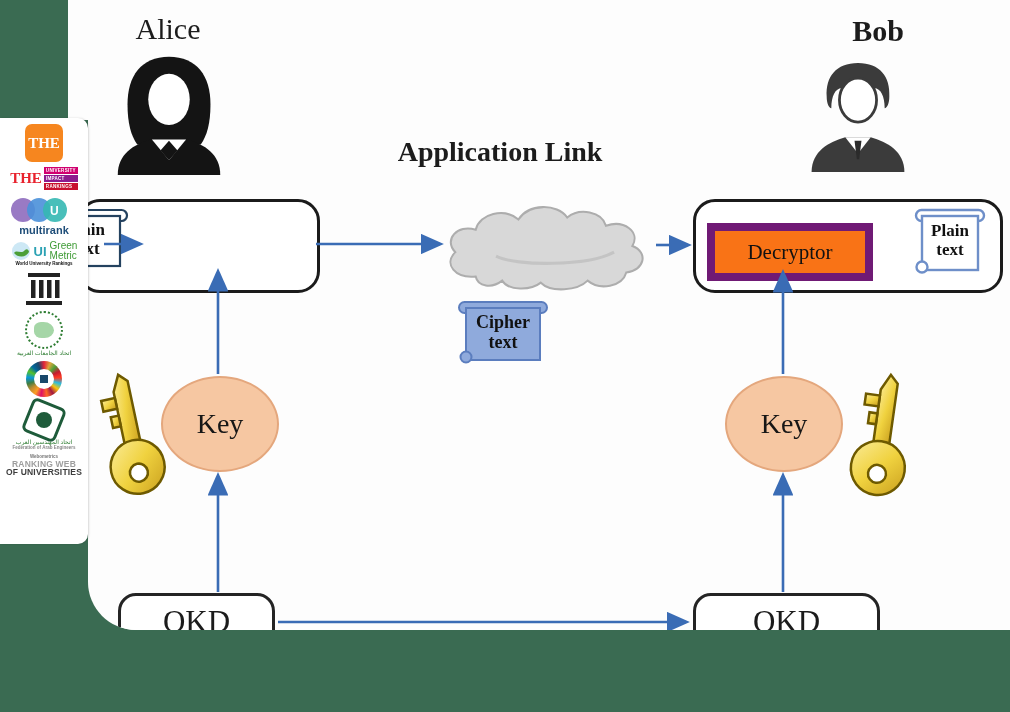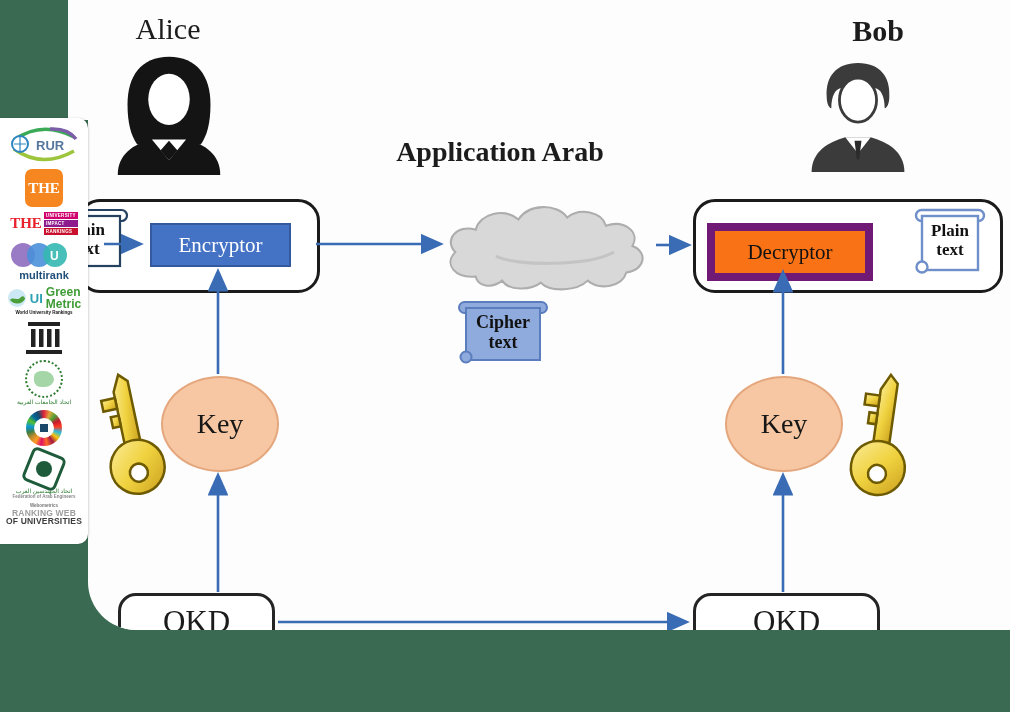--- a/index.html
+++ b/index.html
@@ -34,21 +34,21 @@
   .the-sq{width:38px;height:38px;background:#F6861F;border-radius:7px;color:#fff;display:flex;
           align-items:center;justify-content:center;font-weight:bold;font-size:15px;
           font-family:"Liberation Serif",serif;}
   .impact{display:flex;align-items:center;gap:2px;}
   .impact .the-red{color:#E8222D;font-weight:bold;font-size:15px;font-family:"Liberation Serif",serif;}
   .impact .bars{display:flex;flex-direction:column;gap:1px;}
   .impact .bars span{color:#fff;font-size:4.5px;font-weight:bold;padding:1px 2px;letter-spacing:.3px;}
   .mr-text{color:#1F4E79;font-weight:bold;font-size:11px;font-family:"Liberation Sans",sans-serif;}
   .gm{display:flex;align-items:center;gap:3px;}
   .gm-ui{color:#2AA1B3;font-weight:bold;font-size:13px;}
-  .gm-green{color:#3E9B35;font-weight:bold;font-size:12px;line-height:1;}
+  .gm-green{color:#3E9B35;font-weight:normal;font-size:10px;line-height:1;}
   .tiny-cap{font-size:4.5px;color:#111;font-weight:bold;margin-top:1px;text-align:center;}
   .ar-cap{font-size:6px;color:#2E7D32;margin-top:1px;}
   .webo .b1{font-size:4.5px;color:#777;font-weight:bold;text-align:left;}
   .webo .b2{font-size:8.5px;color:#9E9E9E;font-weight:bold;letter-spacing:.2px;}
   .webo .b3{font-size:8.5px;color:#3d3d3d;font-weight:bold;letter-spacing:.2px;}
   .sdg-ring{width:36px;height:36px;border-radius:50%;
       background:conic-gradient(#E5243B,#DDA63A,#4C9F38,#C5192D,#FF3A21,#26BDE2,#FCC30B,#A21942,#FD6925,#DD1367,#FD9D24,#BF8B2E,#3F7E44,#0A97D9,#56C02B,#00689D,#19486A,#E5243B);
       display:flex;align-items:center;justify-content:center;}
   .sdg-center{width:20px;height:20px;border-radius:50%;background:#fff;display:flex;align-items:center;justify-content:center;}
   .sdg-center i{width:8px;height:8px;background:#19486A;display:block;}
@@ -77,38 +77,36 @@
 
     <div class="abs actor-label" style="left:720px;top:14px;width:140px;font-weight:bold;">Bob</div>
     <svg class="abs" style="left:712px;top:50px;z-index:6;" width="116" height="128" viewBox="0 0 100 100">
       <path d="M50,6 C31,6 22,18 23,35 C23,41 25,45 27,45 C27,34 31,27 37,28 C44,31 56,31 63,28 C69,27 73,34 73,45 C75,45 77,41 77,35 C78,18 69,6 50,6 Z" fill="#3b3b3b"></path>
       <ellipse cx="50" cy="38" rx="16" ry="19" fill="#fff" stroke="#3b3b3b" stroke-width="2.4"></ellipse>
       <path d="M10,100 C10,82 25,74 39,70 L61,70 C75,74 90,82 90,100 Z" fill="#3b3b3b"></path>
       <path d="M39,70 L50,84 L61,70 Z" fill="#fff"></path>
       <path d="M47,73 h6 l-2,16 h-2 Z" fill="#2b2b2b"></path>
     </svg>
 
-    <div class="abs big-label" style="left:292px;top:136px;width:240px;">Application Arab</div>
+    <div class="abs big-label" style="left:292px;top:136px;width:240px;">Application Link</div>
 
     <div class="abs container-box" style="left:-10px;top:199px;width:236px;height:88px;"></div>
 
     <div class="abs scroll-wrap" style="left:-48px;top:205px;width:92px;height:68px;">
       <svg width="92" height="68" viewBox="0 0 92 68">
         <rect x="5" y="5" width="82" height="11" rx="5.5" fill="#fff" stroke="#24425F" stroke-width="2.2"></rect>
         <rect x="12" y="11" width="68" height="50" fill="#fff" stroke="#24425F" stroke-width="2.2"></rect>
         <circle cx="12" cy="58" r="5.5" fill="#fff" stroke="#24425F" stroke-width="2.2"></circle>
       </svg>
       <div class="scroll-text" style="top:16px;font-size:17px;">
         <span>Plain</span><br>
         <span>text</span>
       </div>
     </div>
 
-    <div class="abs proc-box" style="left:62px;top:223px;width:137px;height:40px;background:#4472C4;
-         border:2px solid #35599E;color:#fff;">Encryptor</div>
 
     <svg class="abs" style="left:347px;top:194px;z-index:5;" width="232" height="100" viewBox="0 0 228 96">
       <path d="M40,80 C20,82 8,68 20,56 C8,44 22,28 40,34 C44,18 68,12 82,24 C92,8 120,8 130,22
                C142,12 164,16 168,30 C186,24 202,36 194,50 C210,56 206,74 188,76 C184,90 162,94 150,84
                C140,94 114,96 104,86 C94,94 72,94 66,84 C56,92 42,90 40,80 Z" fill="#D8D8D8" stroke="#ADADAD" stroke-width="2"></path>
       <path d="M60,60 C80,70 150,70 176,56" fill="none" stroke="#C4C4C4" stroke-width="3"></path>
     </svg>
 
     <div class="abs scroll-wrap" style="left:366px;top:298px;width:98px;height:70px;">
       <svg width="98" height="70" viewBox="0 0 98 70">
@@ -182,30 +180,20 @@
         <path d="M130,592 L130,476" marker-end="url(#ah)"></path>
         <path d="M695,374 L695,273" marker-end="url(#ah)"></path>
         <path d="M695,592 L695,476" marker-end="url(#ah)"></path>
         <path d="M190,622 L598,622" marker-end="url(#ah)"></path>
       </g>
     </svg>
   </div>
 
   <div id="sidebar">
 
-    <div class="logo">
-      <svg width="72" height="40" viewBox="0 0 72 40">
-        <path d="M6,16 Q34,-4 66,13" fill="none" stroke="#3BAA57" stroke-width="3.5"></path>
-        <path d="M42,5 Q60,4 68,15" fill="none" stroke="#7B5EA7" stroke-width="3.5"></path>
-        <path d="M6,25 Q34,45 66,27" fill="none" stroke="#9DC53B" stroke-width="3.5"></path>
-        <circle cx="12" cy="20" r="8" fill="#fff" stroke="#2E86C1" stroke-width="2"></circle>
-        <path d="M6,20 h12 M12,13 v14" stroke="#2E86C1" stroke-width="1.2"></path>
-        <text x="28" y="26" font-size="13" font-weight="bold" fill="#53759E" font-family="Liberation Sans, sans-serif">RUR</text>
-      </svg>
-    </div>
 
     <div class="the-sq">THE</div>
 
     <div class="impact">
       <span class="the-red">THE</span>
       <span class="bars">
         <span style="background:#D0006F;">UNIVERSITY</span>
         <span style="background:#8D1B8D;">IMPACT</span>
         <span style="background:#C8102E;">RANKINGS</span>
       </span>

